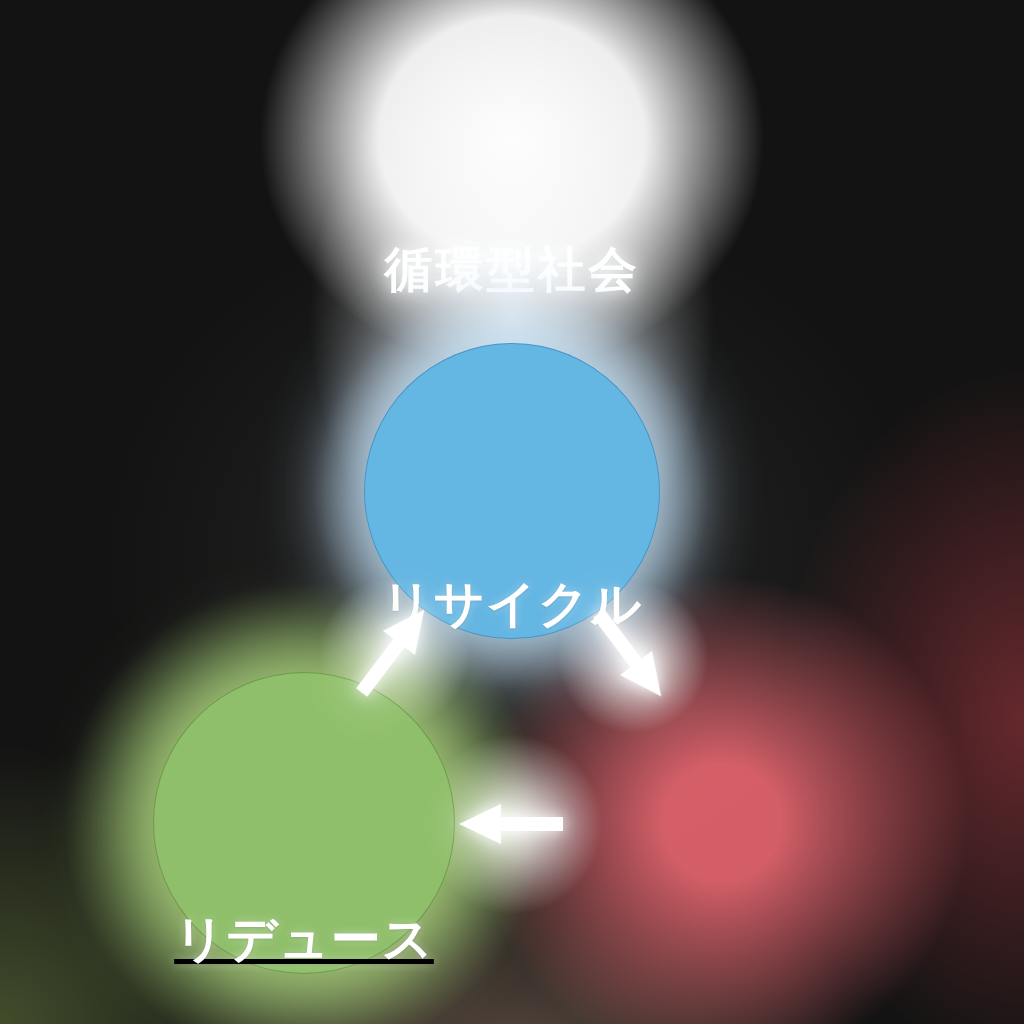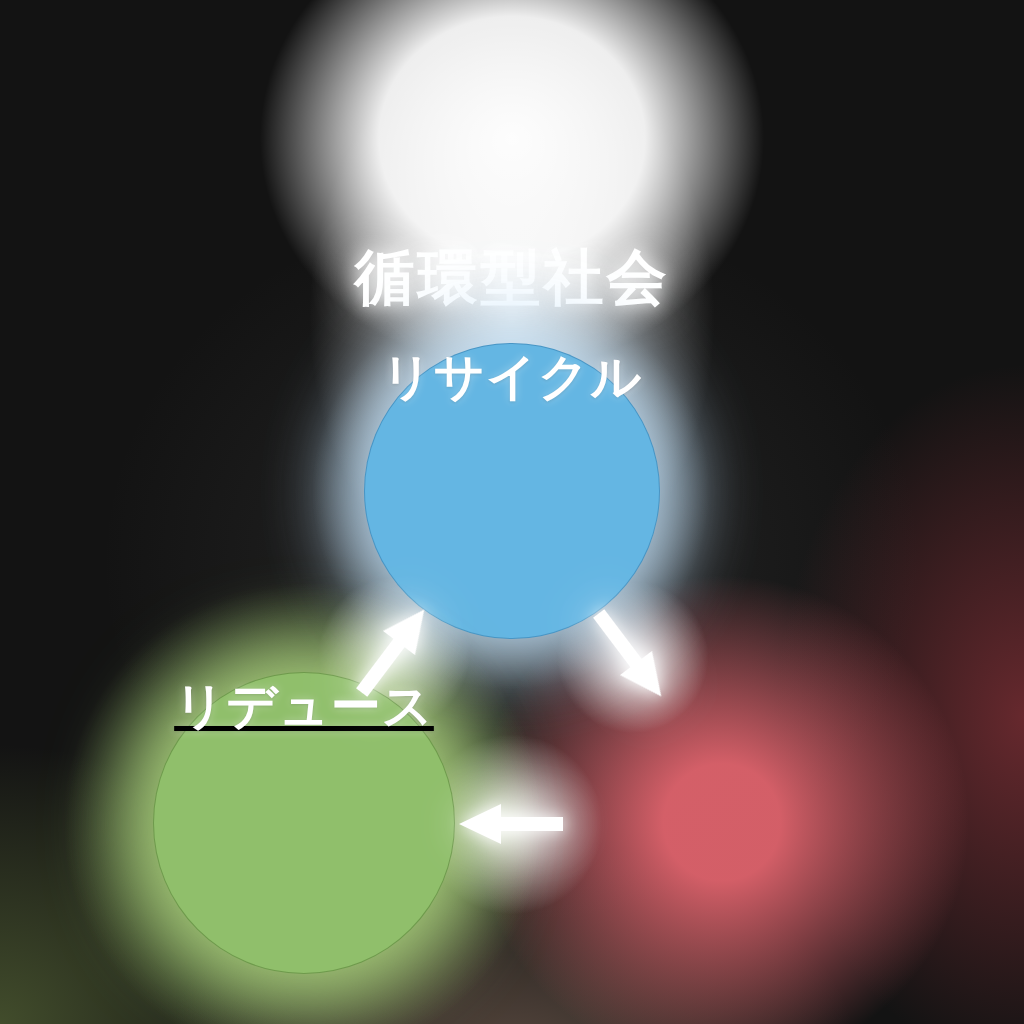--- a/index.html
+++ b/index.html
@@ -35,26 +35,26 @@
   }
   .title{
     position:absolute; left:0; top:14px; width:100%;
     text-align:center; color:#ffffff;
     font-size:232px; font-weight:bold; line-height:1; letter-spacing:2px;
     text-shadow:0 0 30px rgba(255,255,255,0.95),0 0 60px rgba(255,255,255,0.85),0 0 110px rgba(255,255,255,0.7);
   }
   .subtitle{
     position:absolute; left:0; top:238px; width:100%;
     text-align:center; color:#ffffff;
-    font-size:60px; font-weight:bold; letter-spacing:3px;
+    font-size:48px; font-weight:bold; letter-spacing:3px;
     text-shadow:0 0 18px rgba(255,255,255,0.95),0 0 45px rgba(255,255,255,0.8);
   }
   .node{
     position:absolute; border-radius:50%;
-    display:flex; align-items:flex-start; justify-content:center;
+    display:flex; align-items:flex-end; justify-content:center;
   }
   .node .label{
     color:#ffffff; font-weight:bold; font-size:50px; letter-spacing:1px;
     text-shadow:0 1px 3px rgba(0,0,0,0.12), 0 0 10px rgba(255,255,255,0.35);
     white-space:nowrap;
   }
   #node-recycle{
     left:364px; top:343px; width:294px; height:294px;
     background:#64b6e3; border:1px solid rgba(20,90,140,0.35);
     box-shadow:0 0 70px 28px rgba(195,227,250,0.85);

